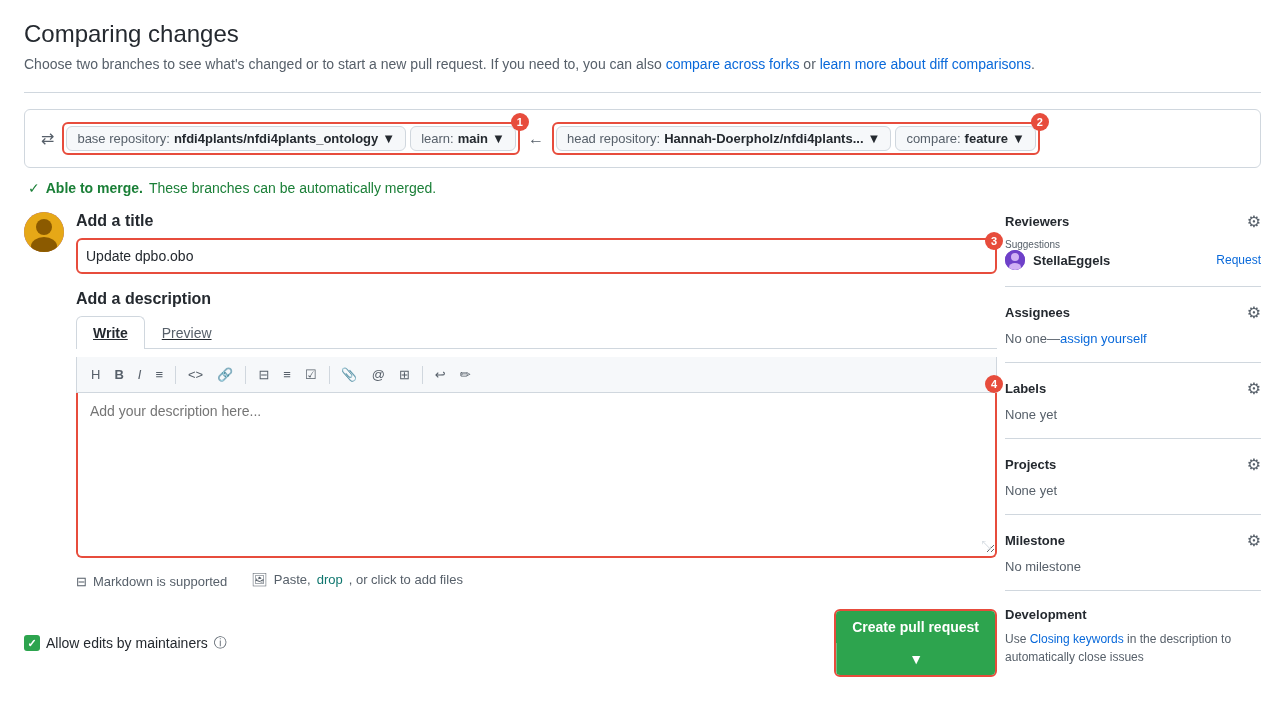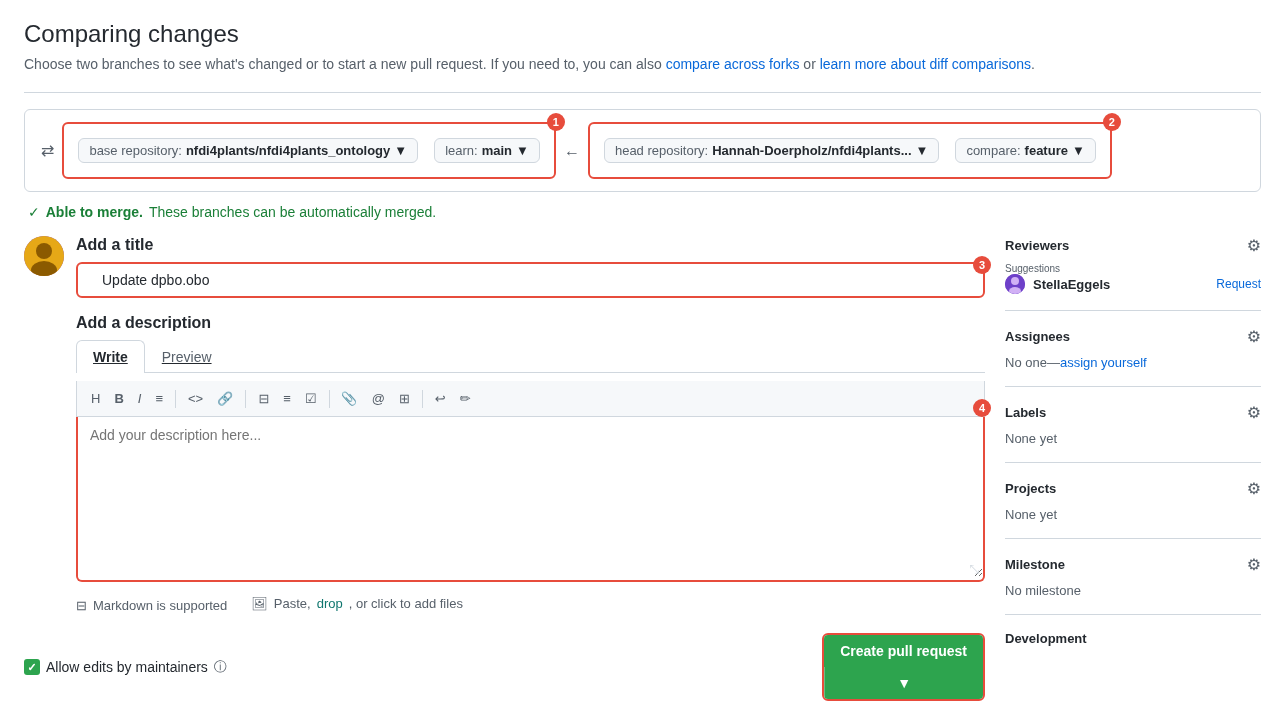--- a/index.html
+++ b/index.html
@@ -54,24 +54,24 @@
 
     .compare-icon {
       color: #57606a;
       font-size: 16px;
       flex-shrink: 0;
     }
 
     .branch-select-group {
       display: flex;
       align-items: center;
-      gap: 16px;
+      gap: 4px;
       border: 2px solid #e74c3c;
       border-radius: 6px;
-      padding: 14px;
+      padding: 2px;
     }
 
     .branch-label {
       color: #57606a;
       font-size: 13px;
     }
 
     .branch-value {
       font-weight: 600;
       font-size: 13px;
@@ -105,21 +105,21 @@
       padding-left: 4px;
     }
 
     .merge-status .check-icon {
       color: #1a7f37;
     }
 
     
     .main-layout {
       display: flex;
-      gap: 20px;
+      gap: 8px;
       margin-top: 8px;
     }
 
     .form-area {
       flex: 1;
       min-width: 0;
     }
 
     .sidebar-area {
       width: 256px;
@@ -164,21 +164,21 @@
     
     .title-input-wrap {
       border: 2px solid #e74c3c;
       border-radius: 6px;
       margin-bottom: 16px;
       position: relative;
     }
 
     .title-input {
       width: 100%;
-      padding: 8px 24px;
+      padding: 8px 8px;
       font-size: 14px;
       border: none;
       outline: none;
       border-radius: 6px;
       color: #24292f;
     }
 
     .badge-3 {
       position: absolute;
       top: -8px;
@@ -719,18 +719,21 @@
             <span class="sidebar-section-title">Milestone</span>
             <span class="sidebar-gear">⚙</span>
           </div>
           <span class="none-text">No milestone</span>
         </div>
 
         <div class="sidebar-section">
           <div class="sidebar-section-header">
             <span class="sidebar-section-title">Development</span>
           </div>
+          <div class="dev-text">
+            <span>Use </span><a>Closing keywords</a><span> in the description to automatically close issues</span>
+          </div>
         </div>
 
       </div>
     </div>
   </div>
 </div>
 
 </body></html>

